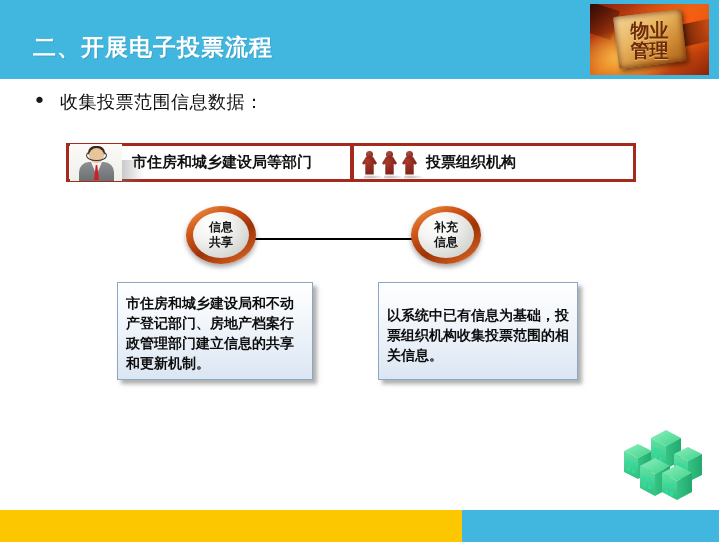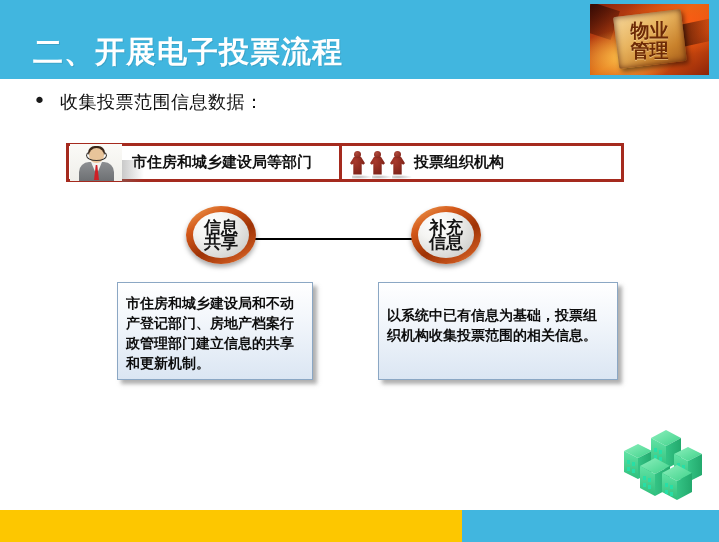--- a/index.html
+++ b/index.html
@@ -18,21 +18,21 @@
   
   #header-bar {
     position: absolute;
     left: 0; top: 0;
     width: 719px; height: 79px;
     background: #41b6df;
   }
   #slide-title {
     position: absolute;
     left: 33px; top: 32px;
-    font-size: 30px;
+    font-size: 23px;
     font-weight: bold;
     color: #ffffff;
     letter-spacing: 1px;
     text-shadow: 1px 1px 0 rgba(0,0,0,0.10);
     white-space: nowrap;
   }
   #header-photo {
     position: absolute;
     left: 590px; top: 4px;
     width: 119px; height: 71px;
@@ -105,21 +105,21 @@
   
   .entity-box {
     position: absolute;
     border: 3px solid #a52a1e;
     background: #ffffff;
     box-sizing: border-box;
     display: flex;
     align-items: center;
   }
   #entity-box-left { left: 66px; top: 143px; width: 287px; height: 39px; }
-  #entity-box-right { left: 339px; top: 143px; width: 285px; height: 39px; }
+  #entity-box-right { left: 351px; top: 143px; width: 285px; height: 39px; }
   .entity-label {
     font-size: 15px;
     font-weight: bold;
     color: #111111;
     white-space: nowrap;
   }
   #entity-box-left .entity-label { margin-left: 10px; }
   #entity-box-right .entity-label { margin-left: 4px; }
 
   
@@ -230,21 +230,21 @@
     position: absolute;
     left: 7px; top: 6px; right: 7px; bottom: 6px;
     border-radius: 50%;
     background: radial-gradient(ellipse at 32% 24%, #ffffff 0%, #f4f4f2 34%, #d8d8d5 72%, #bdbdba 100%);
     display: flex;
     align-items: center;
     justify-content: center;
     text-align: center;
   }
   .node-label {
-    font-size: 17px;
+    font-size: 12px;
     font-weight: bold;
     color: #141414;
     line-height: 15px;
     white-space: pre-line;
   }
 
   
   #flow-arrow {
     position: absolute;
     left: 255px; top: 234px;
@@ -254,21 +254,21 @@
   
   .desc-box {
     position: absolute;
     box-sizing: border-box;
     border: 1px solid #8ba7c4;
     background: linear-gradient(180deg, #ffffff 0%, #f2f6fb 40%, #dbe6f3 100%);
     box-shadow: 4px 4px 4px rgba(110,110,110,0.55);
     padding: 10px 7px 8px 8px;
   }
   #desc-box-left  { left: 117px; top: 282px; width: 196px; height: 98px; }
-  #desc-box-right { left: 378px; top: 282px; width: 240px; height: 98px; }
+  #desc-box-right { left: 378px; top: 282px; width: 200px; height: 98px; }
   .desc-text {
     font-size: 14px;
     font-weight: bold;
     color: #0d0d0d;
     line-height: 20px;
     letter-spacing: 0px;
   }
   #desc-box-right .desc-text { padding-top: 12px; }
 
   

